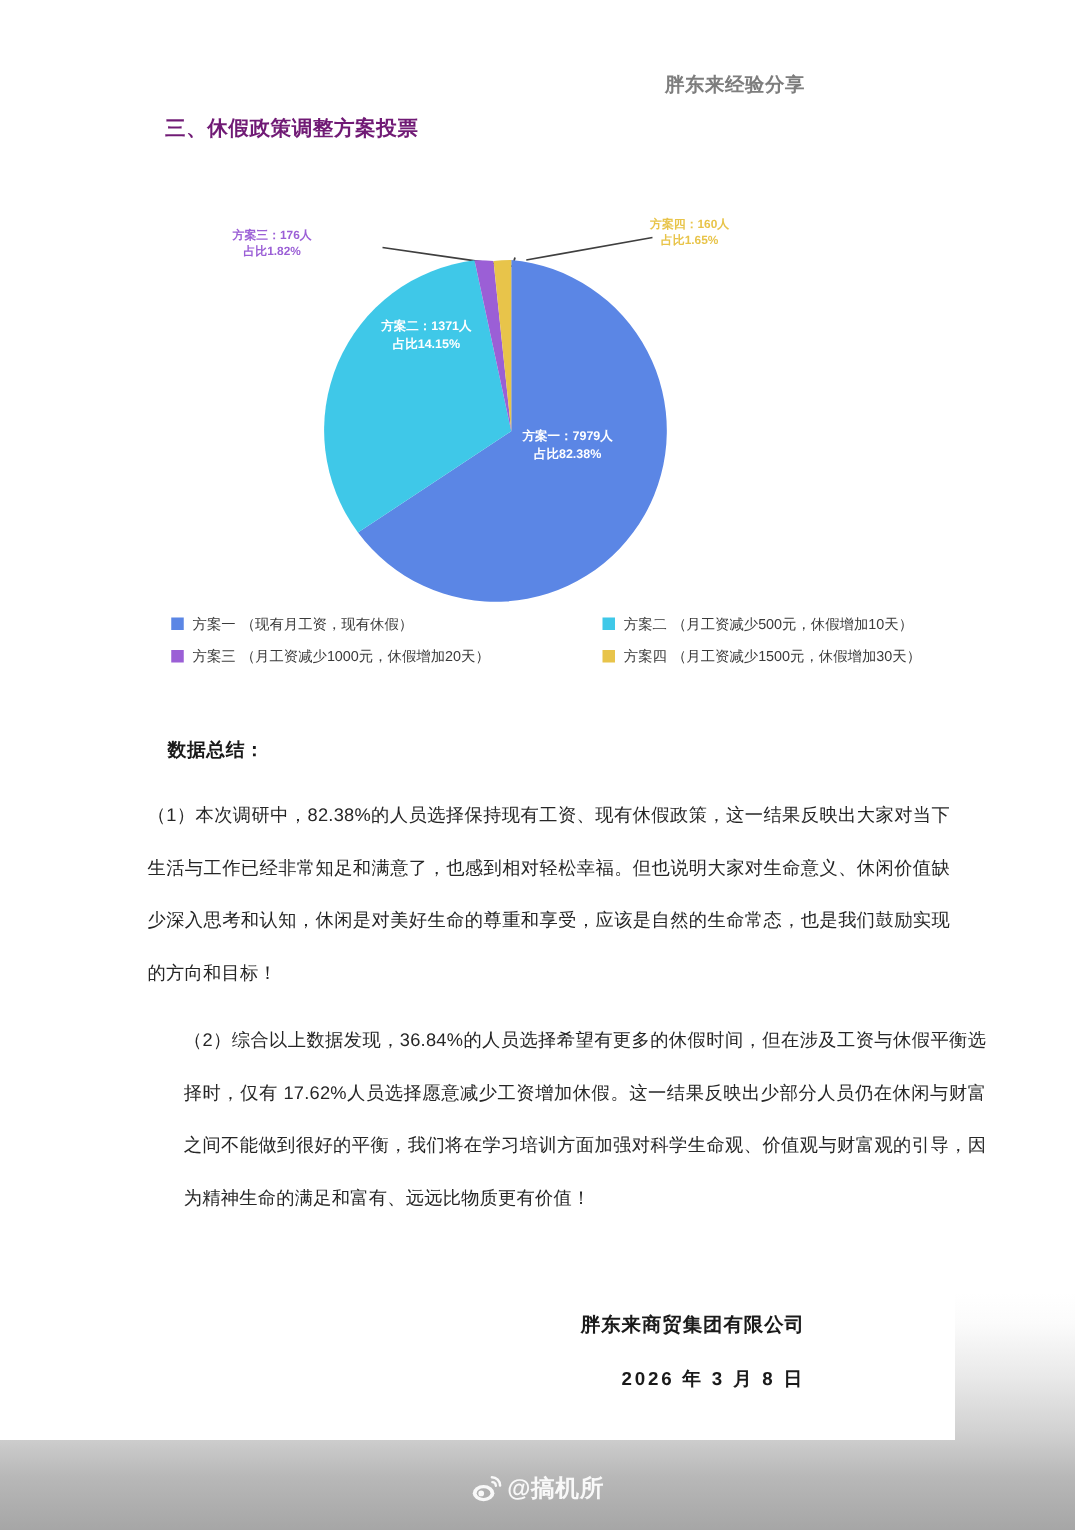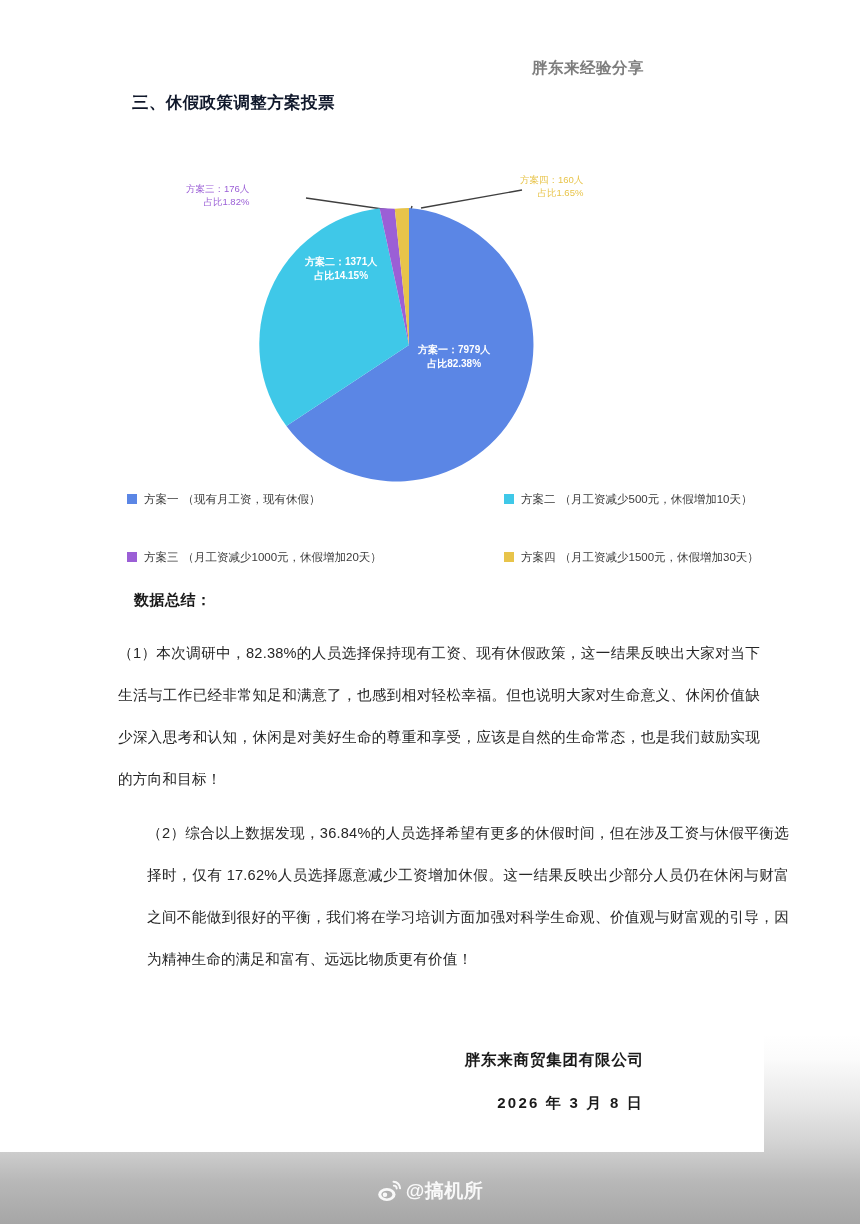--- a/index.html
+++ b/index.html
@@ -69,23 +69,23 @@
     width: 640px;
     height: 325px;
   }
 
   .pie-svg { position: absolute; left: 0; top: 0; }
 
   
   .callout {
     position: absolute;
     font-size: 9.5px;
-    font-weight: normal;
+    font-weight: bold;
     line-height: 1.35;
-    text-align: right;
+    text-align: center;
     white-space: nowrap;
   }
   .callout.c3 { left: 66px;  top: 23px; color: #8d4fc9; }
   .callout.c4 { left: 400px; top: 14px; color: #e8c44a; }
 
   
   .slice-label {
     position: absolute;
     font-size: 10px;
     font-weight: bold;
@@ -93,28 +93,27 @@
     color: #ffffff;
     text-align: center;
     white-space: nowrap;
   }
   .slice-label.s1 { left: 298px; top: 183px; }
   .slice-label.s2 { left: 185px; top: 95px; }
 
   
   .legend {
     position: absolute;
-    left: 7px;
+    left: 17px;
     top: 326px;
     width: 635px;
     display: grid;
     grid-template-columns: 345px 290px;
     grid-auto-rows: 26px;
     align-items: center;
-    gap: 32px;
   }
   .legend-item {
     display: flex;
     align-items: center;
     font-size: 11.5px;
     color: #3a3a3a;
     white-space: nowrap;
   }
   .legend-swatch {
     width: 10px;
@@ -192,21 +191,21 @@
   }
   .wm-logo { width: 26px; height: 22px; opacity: 0.92; }
 </style>
 </head>
 <body>
 
 <div class="sheet">
 
   <div class="running-header">胖东来经验分享</div>
 
-  <div class="section-title" style="color: #0f172a;">三、休假政策调整方案投票</div>
+  <div class="section-title" style="color: #701a75;">三、休假政策调整方案投票</div>
 
   <div class="chart-block">
 
     <div class="pie-wrap">
       <svg class="pie-svg" width="640" height="325" viewBox="0 0 640 325">
 
         <polyline points="186,38 290,53 292,46" fill="none" stroke="#3f3f3f" stroke-width="1.4"></polyline>
         <polyline points="301,48 402,30" fill="none" stroke="#3f3f3f" stroke-width="1.4"></polyline>
 
         <path id="slice-1" d="M 289 185 L 289 48 A 137 137 0 1 1 166.4 266 Z" fill="#5b86e5"></path>

